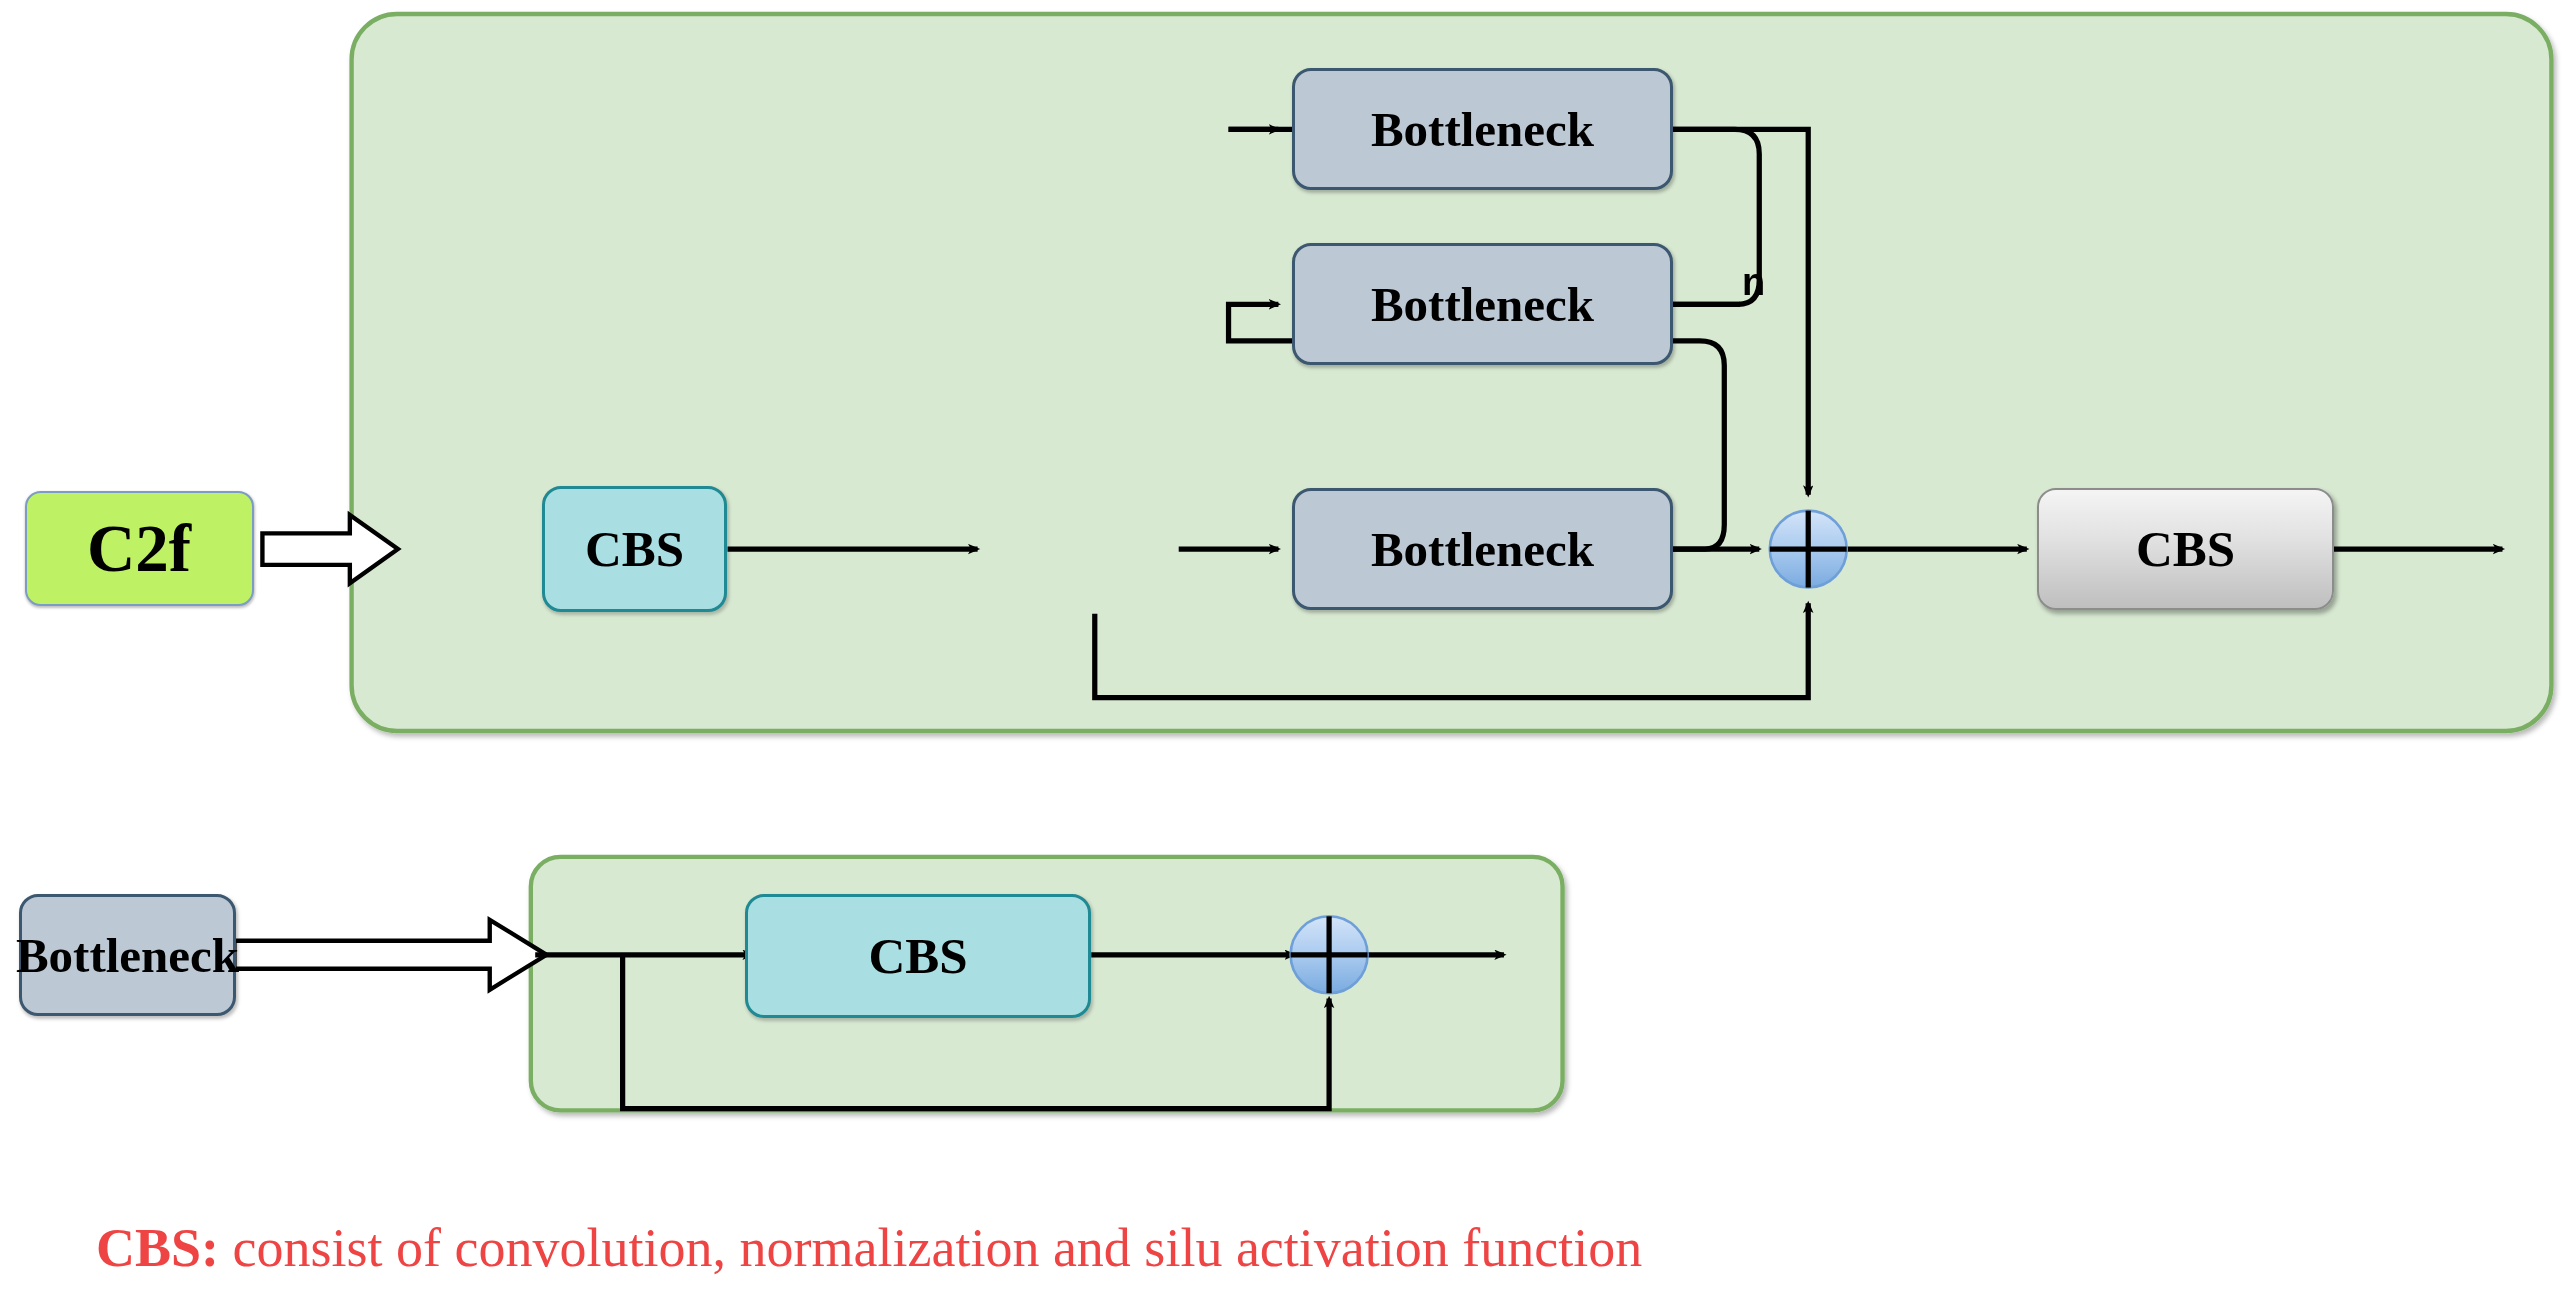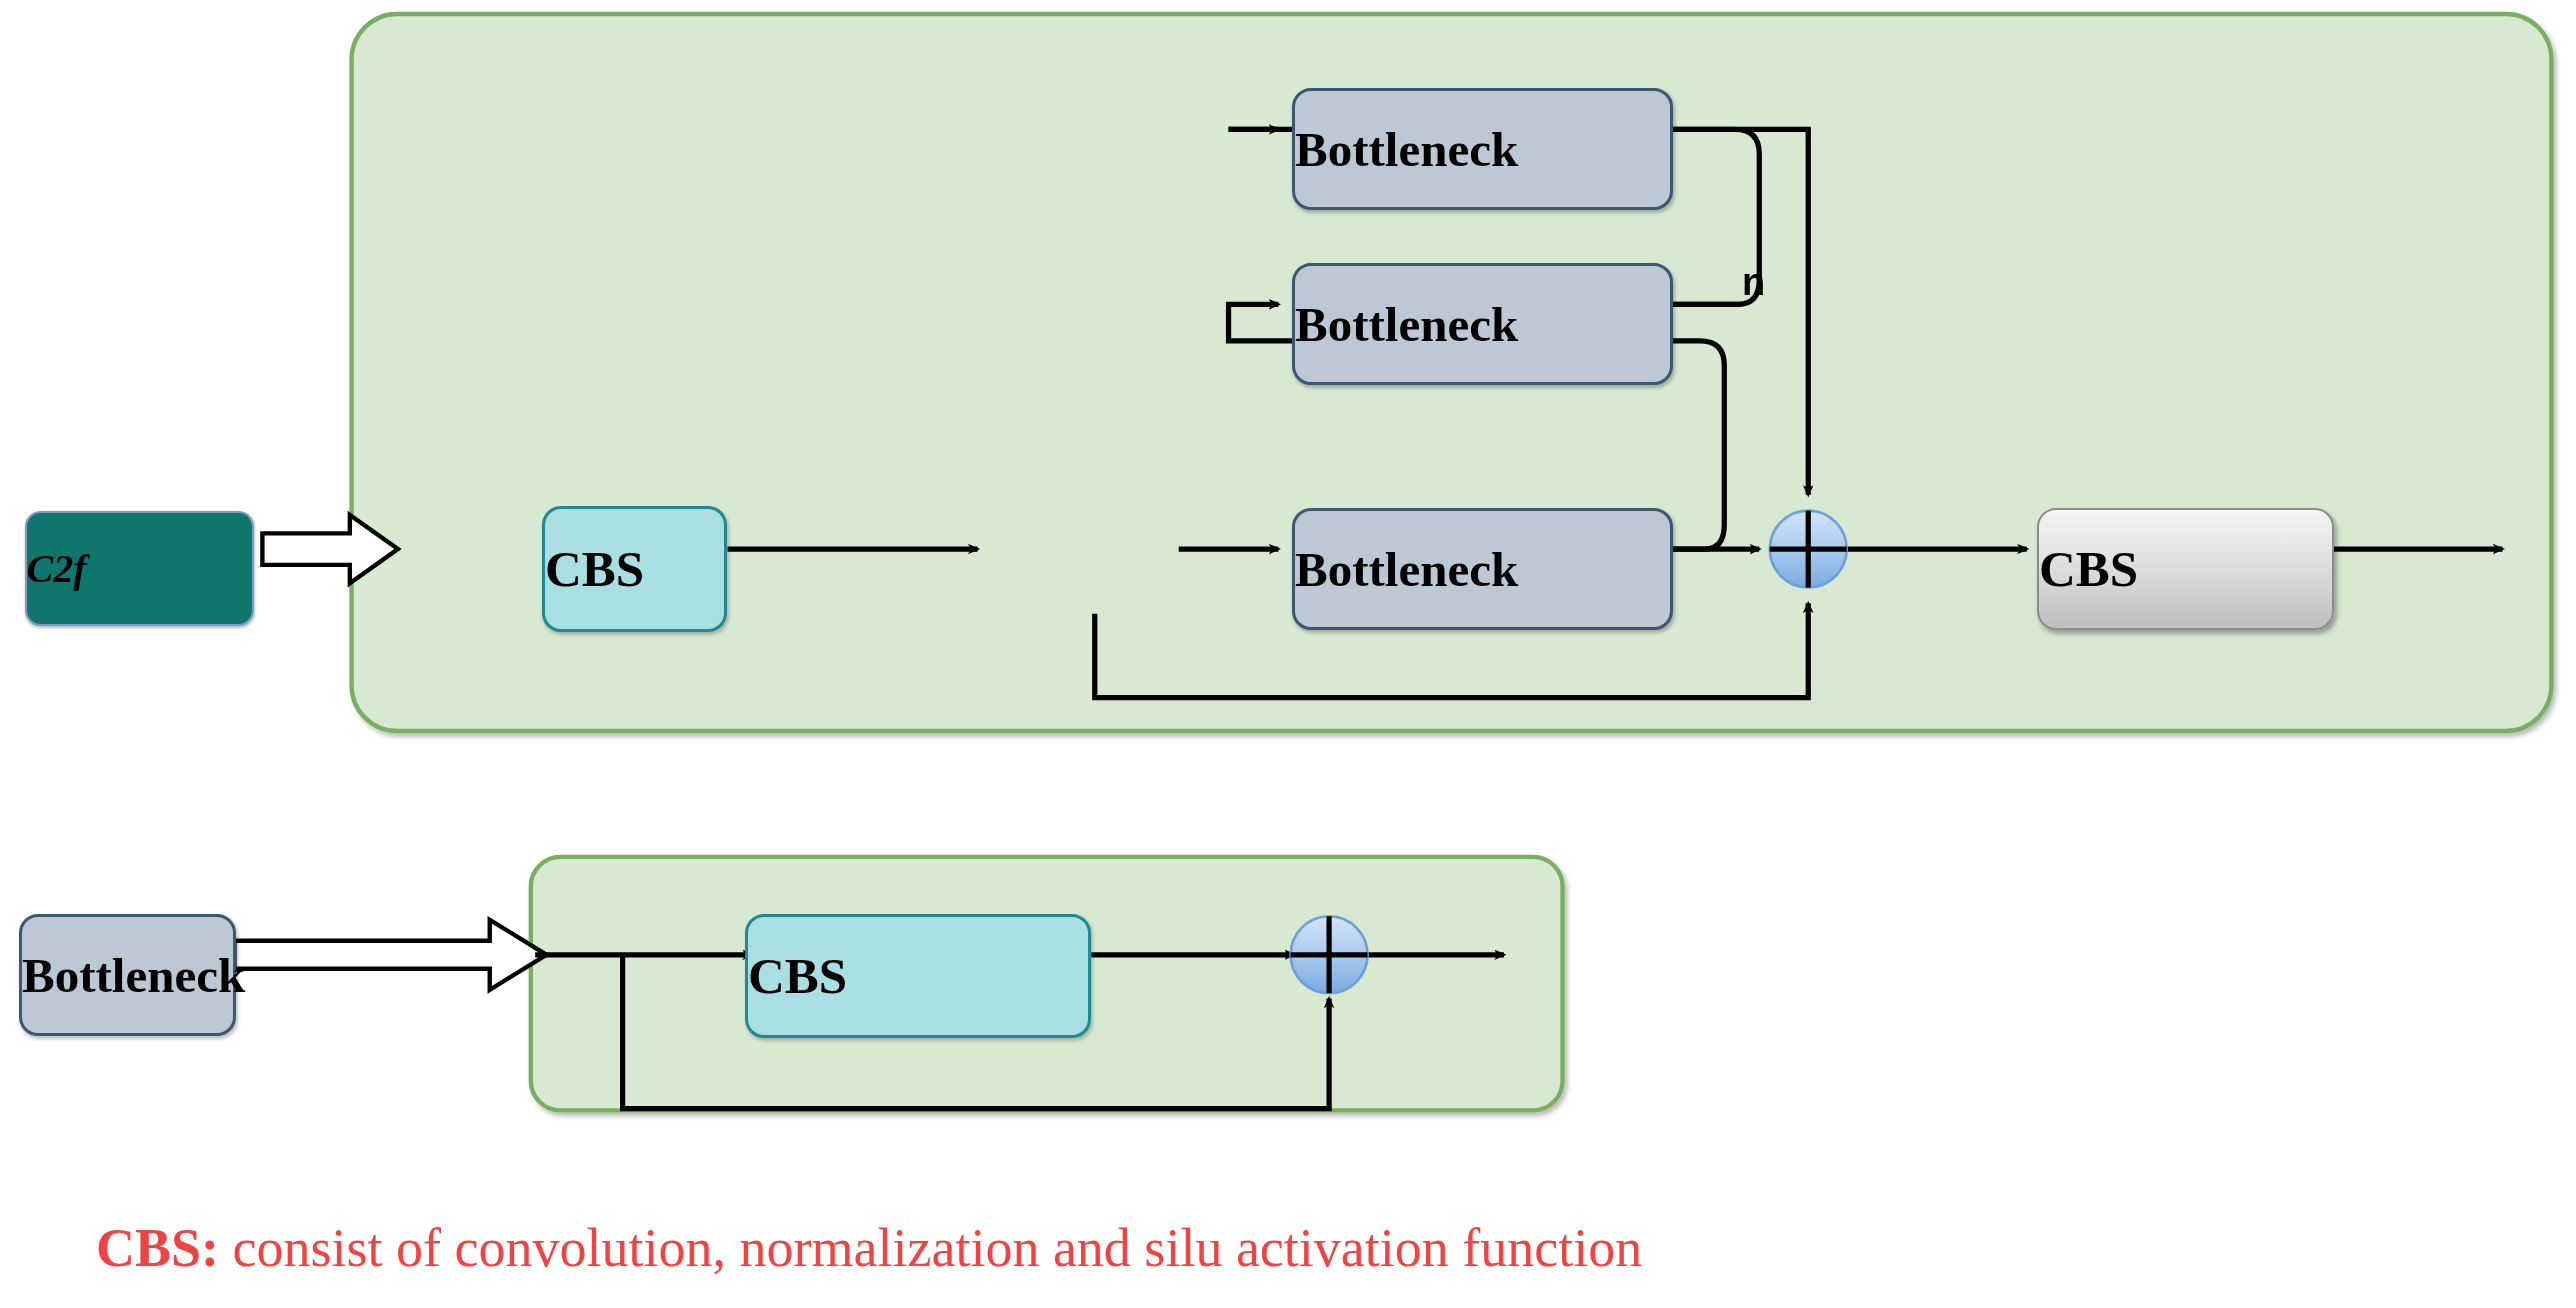--- a/index.html
+++ b/index.html
@@ -1,26 +1,26 @@
 <!DOCTYPE html>
 <html style="font-size:14px"><head>
 <meta charset="utf-8">
 <style>
   html,body{margin:0;padding:0;background:#ffffff;}
   body{width:2576px;height:1308px;position:relative;overflow:hidden;
        font-family:"Liberation Serif",serif;}
   #stage{position:absolute;left:0;top:0;width:2576px;height:1308px;}
   svg.layer{position:absolute;left:0;top:0;width:2576px;height:1308px;overflow:visible;}
 
-  .node{position:absolute;display:flex;align-items:center;
+  .node{position:absolute;display:flex;align-items:center;justify-content:center;
         box-sizing:border-box;font-weight:bold;color:#000;
-        font-family:"Liberation Serif",serif;margin-top:20px;}
+        font-family:"Liberation Serif",serif;}
 
-  .n-c2f{background:#0f766e;border:2.6px solid #7a9cc6;border-radius:15.7px;
-         font-size:40px;box-shadow:0.9px 1.7px 2.6px rgba(0,0,0,.25);font-style:italic;}
+  .n-c2f{background:#bef264;border:2.6px solid #7a9cc6;border-radius:15.7px;
+         font-size:67px;box-shadow:0.9px 1.7px 2.6px rgba(0,0,0,.25);}
   .n-cbs-teal{background:#a9dfe2;border:3.5px solid #1f8a93;border-radius:19px;
          font-size:51px;box-shadow:1.7px 2.6px 3.5px rgba(0,0,0,.22);}
   .n-split{background:#a6d7f2;border:3.5px solid #1f72ab;border-radius:19px;
          font-size:49px;box-shadow:1.7px 2.6px 3.5px rgba(0,0,0,.22);}
   .n-bneck{background:#bcc8d4;border:3.5px solid #3c5870;border-radius:19px;
          font-size:49px;box-shadow:1.7px 2.6px 3.5px rgba(0,0,0,.25);}
   .n-cbs-gray{background:linear-gradient(180deg,#f4f4f4 0%,#e2e2e2 40%,#bfbfbf 100%);
          border:2.6px solid #8c8c8c;border-radius:19px;font-size:51px;
          box-shadow:2.6px 3.5px 4.4px rgba(0,0,0,.3);}
 

